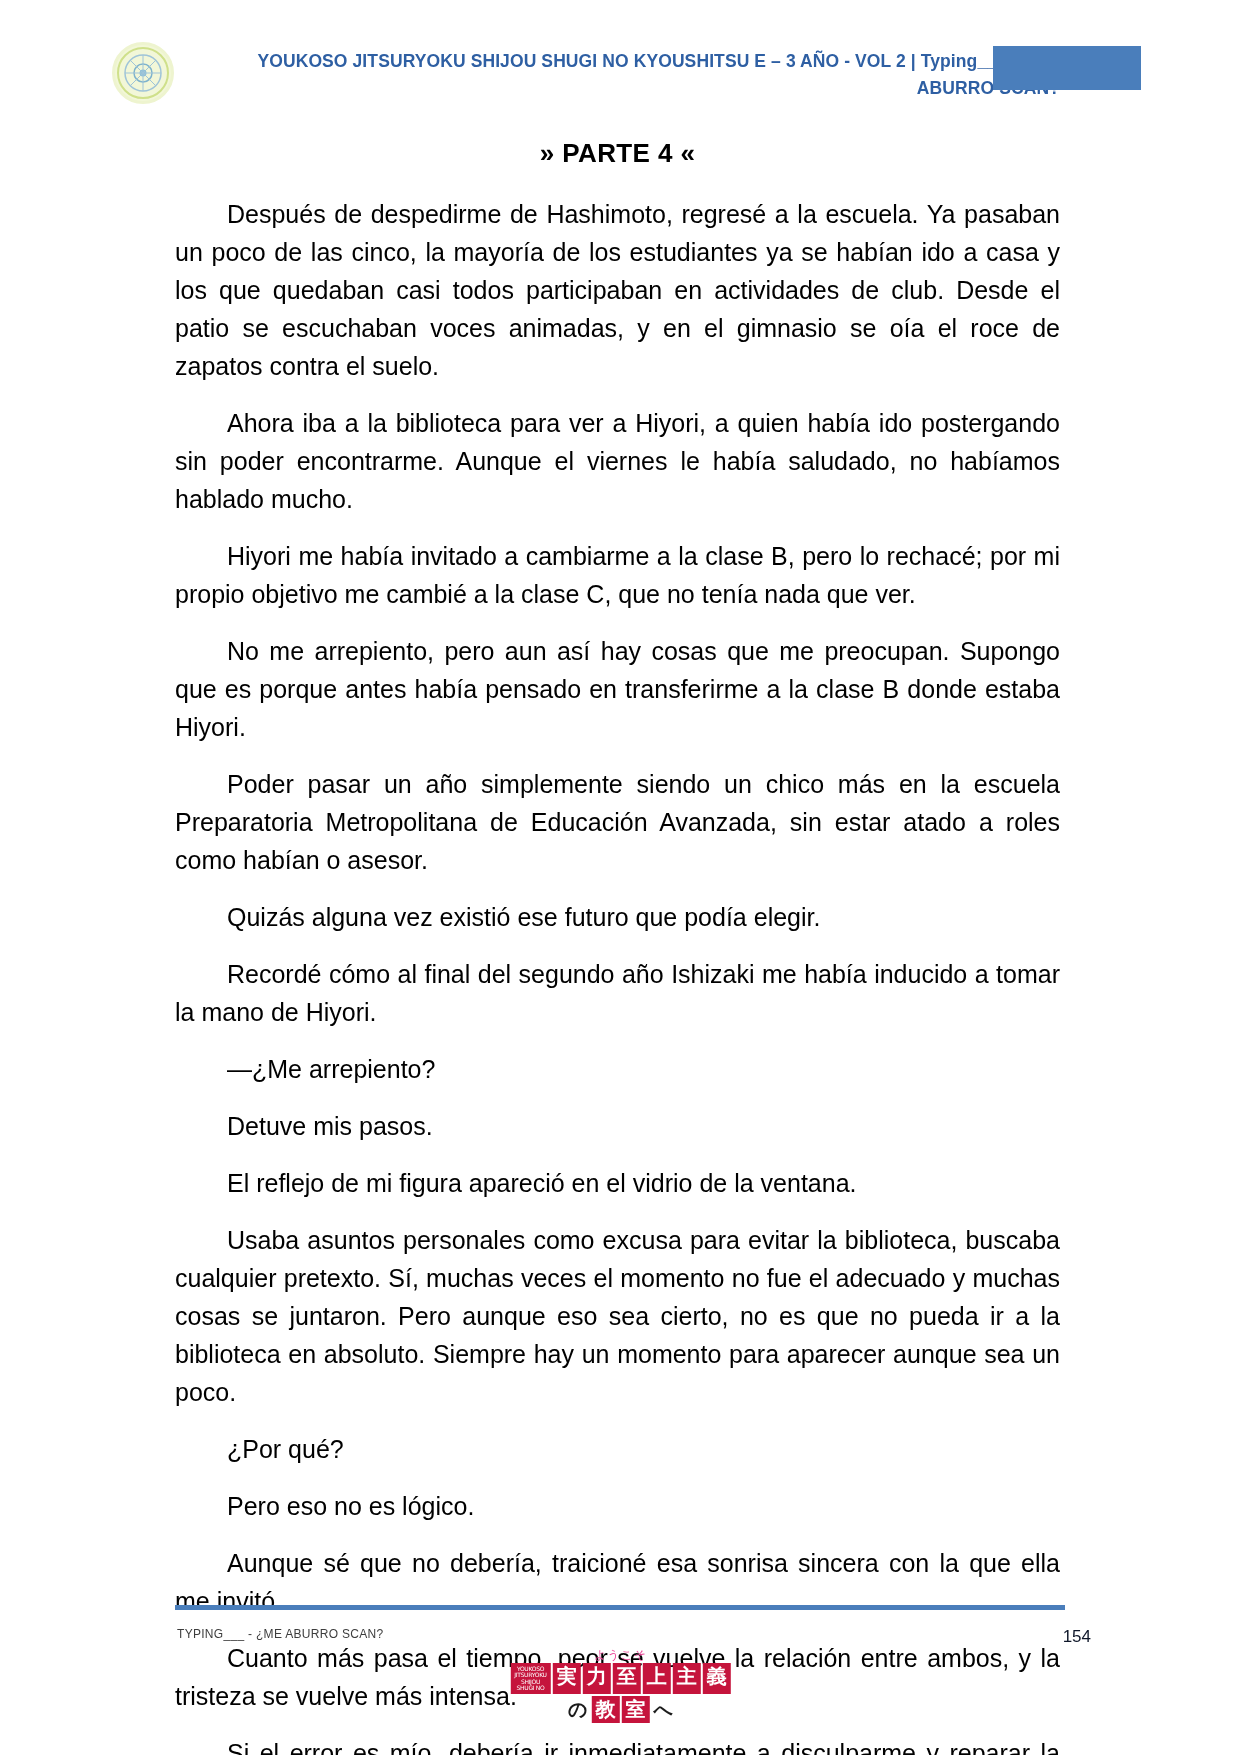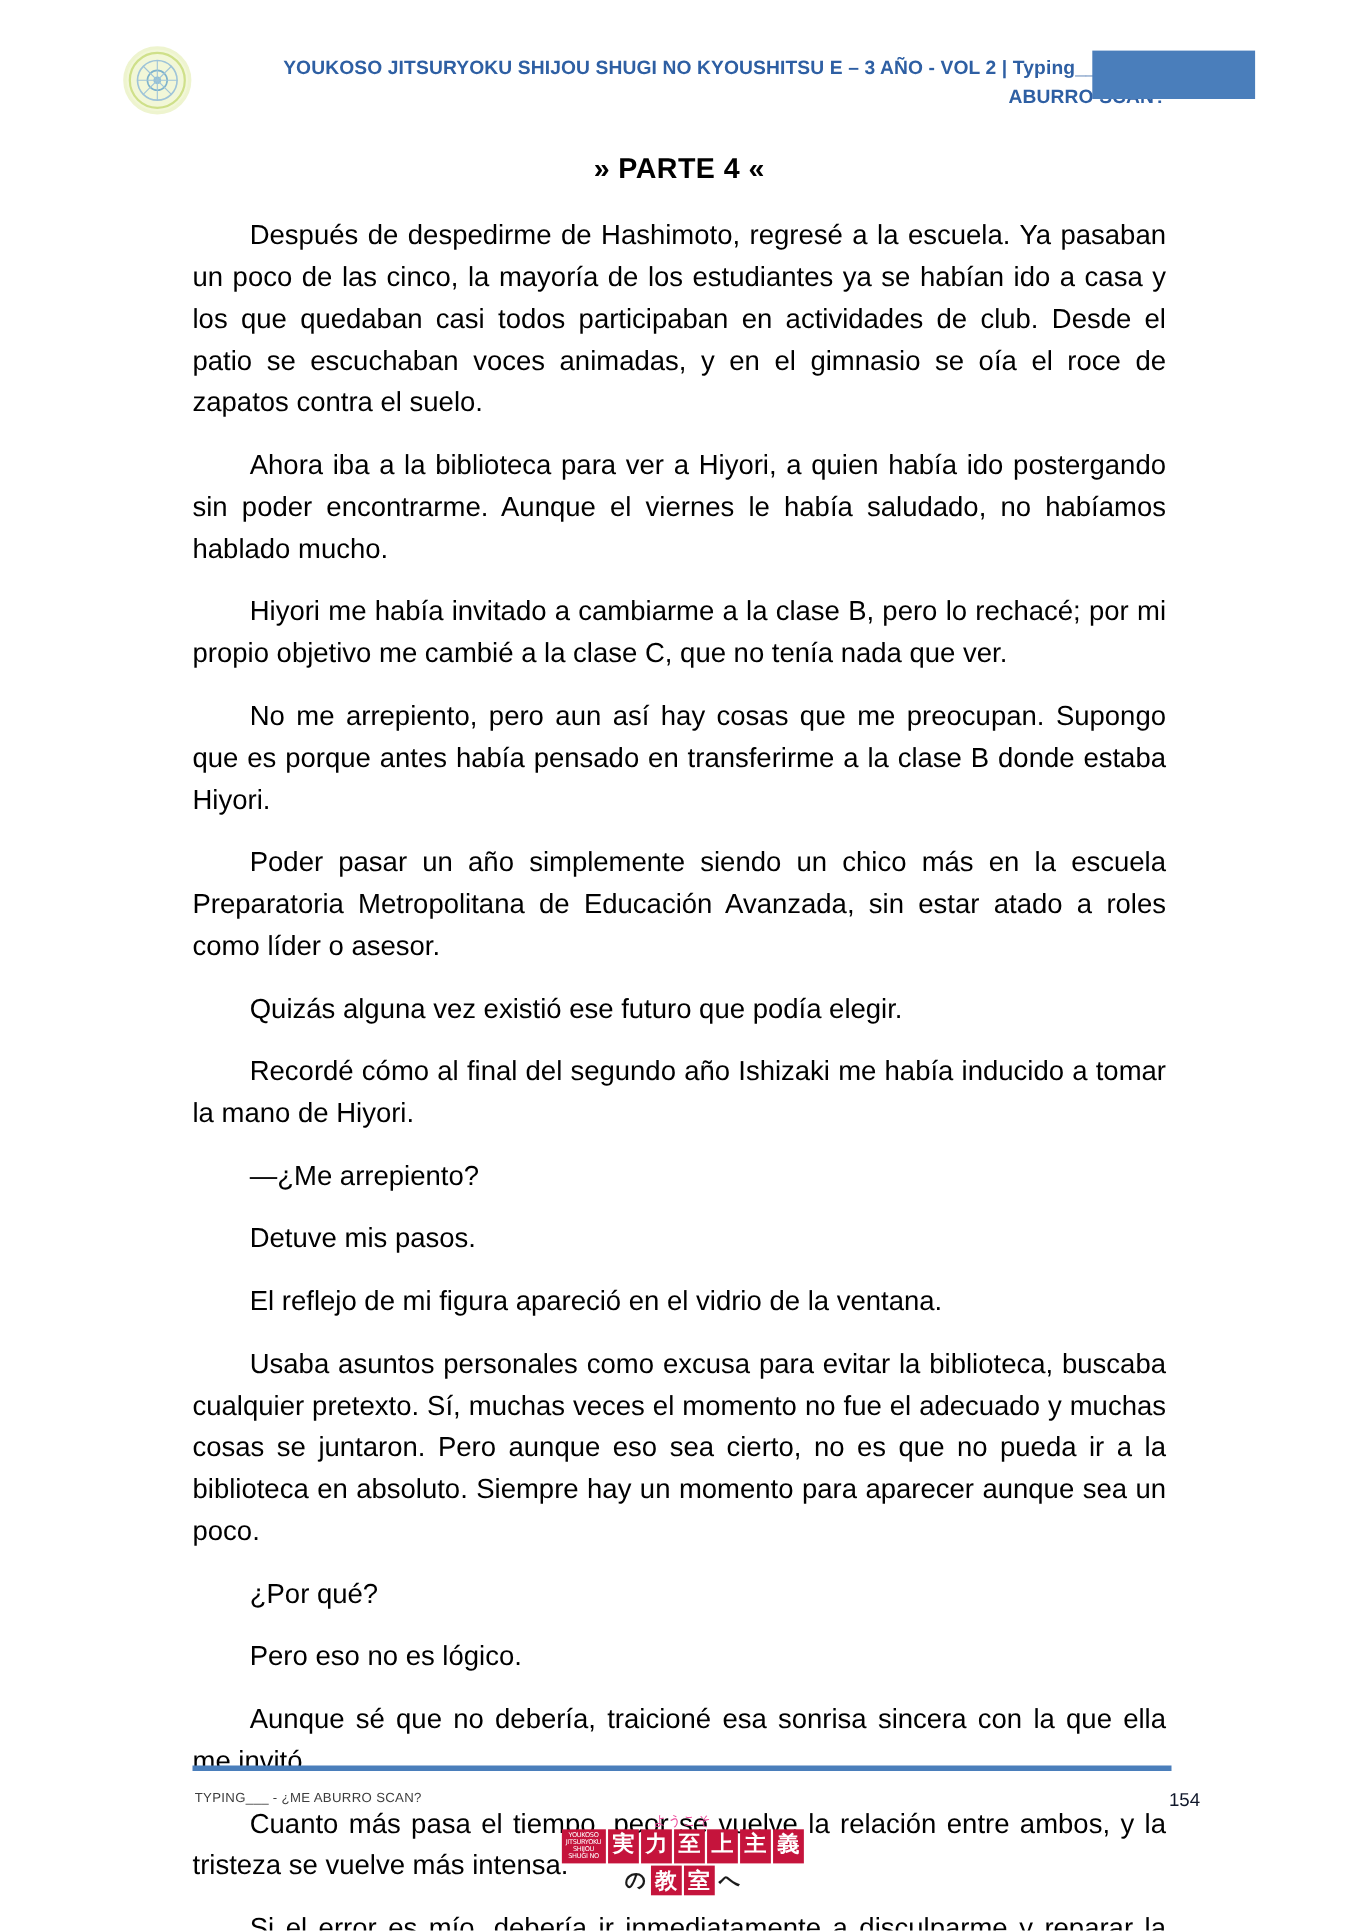--- a/index.html
+++ b/index.html
@@ -194,21 +194,21 @@
   <div class="header-block"></div>
 </div>
 
 <div class="content">
   <div class="part-title">» PARTE 4 «</div>
 
   <p class="body-par">Después de despedirme de Hashimoto, regresé a la escuela. Ya pasaban un poco de las cinco, la mayoría de los estudiantes ya se habían ido a casa y los que quedaban casi todos participaban en actividades de club. Desde el patio se escuchaban voces animadas, y en el gimnasio se oía el roce de zapatos contra el suelo.</p>
   <p class="body-par">Ahora iba a la biblioteca para ver a Hiyori, a quien había ido postergando sin poder encontrarme. Aunque el viernes le había saludado, no habíamos hablado mucho.</p>
   <p class="body-par">Hiyori me había invitado a cambiarme a la clase B, pero lo rechacé; por mi propio objetivo me cambié a la clase C, que no tenía nada que ver.</p>
   <p class="body-par">No me arrepiento, pero aun así hay cosas que me preocupan. Supongo que es porque antes había pensado en transferirme a la clase B donde estaba Hiyori.</p>
-  <p class="body-par">Poder pasar un año simplemente siendo un chico más en la escuela Preparatoria Metropolitana de Educación Avanzada, sin estar atado a roles como líder o asesor.</p>
+  <p class="body-par">Poder pasar un año simplemente siendo un chico más en la escuela Preparatoria Metropolitana de Educación Avanzada, sin estar atado a roles como habían o asesor.</p>
   <p class="body-par">Quizás alguna vez existió ese futuro que podía elegir.</p>
   <p class="body-par">Recordé cómo al final del segundo año Ishizaki me había inducido a tomar la mano de Hiyori.</p>
   <p class="body-par">—¿Me arrepiento?</p>
   <p class="body-par">Detuve mis pasos.</p>
   <p class="body-par">El reflejo de mi figura apareció en el vidrio de la ventana.</p>
   <p class="body-par">Usaba asuntos personales como excusa para evitar la biblioteca, buscaba cualquier pretexto. Sí, muchas veces el momento no fue el adecuado y muchas cosas se juntaron. Pero aunque eso sea cierto, no es que no pueda ir a la biblioteca en absoluto. Siempre hay un momento para aparecer aunque sea un poco.</p>
   <p class="body-par">¿Por qué?</p>
   <p class="body-par">Pero eso no es lógico.</p>
   <p class="body-par">Aunque sé que no debería, traicioné esa sonrisa sincera con la que ella me invitó.</p>
   <p class="body-par">Cuanto más pasa el tiempo, peor se vuelve la relación entre ambos, y la tristeza se vuelve más intensa.</p>

